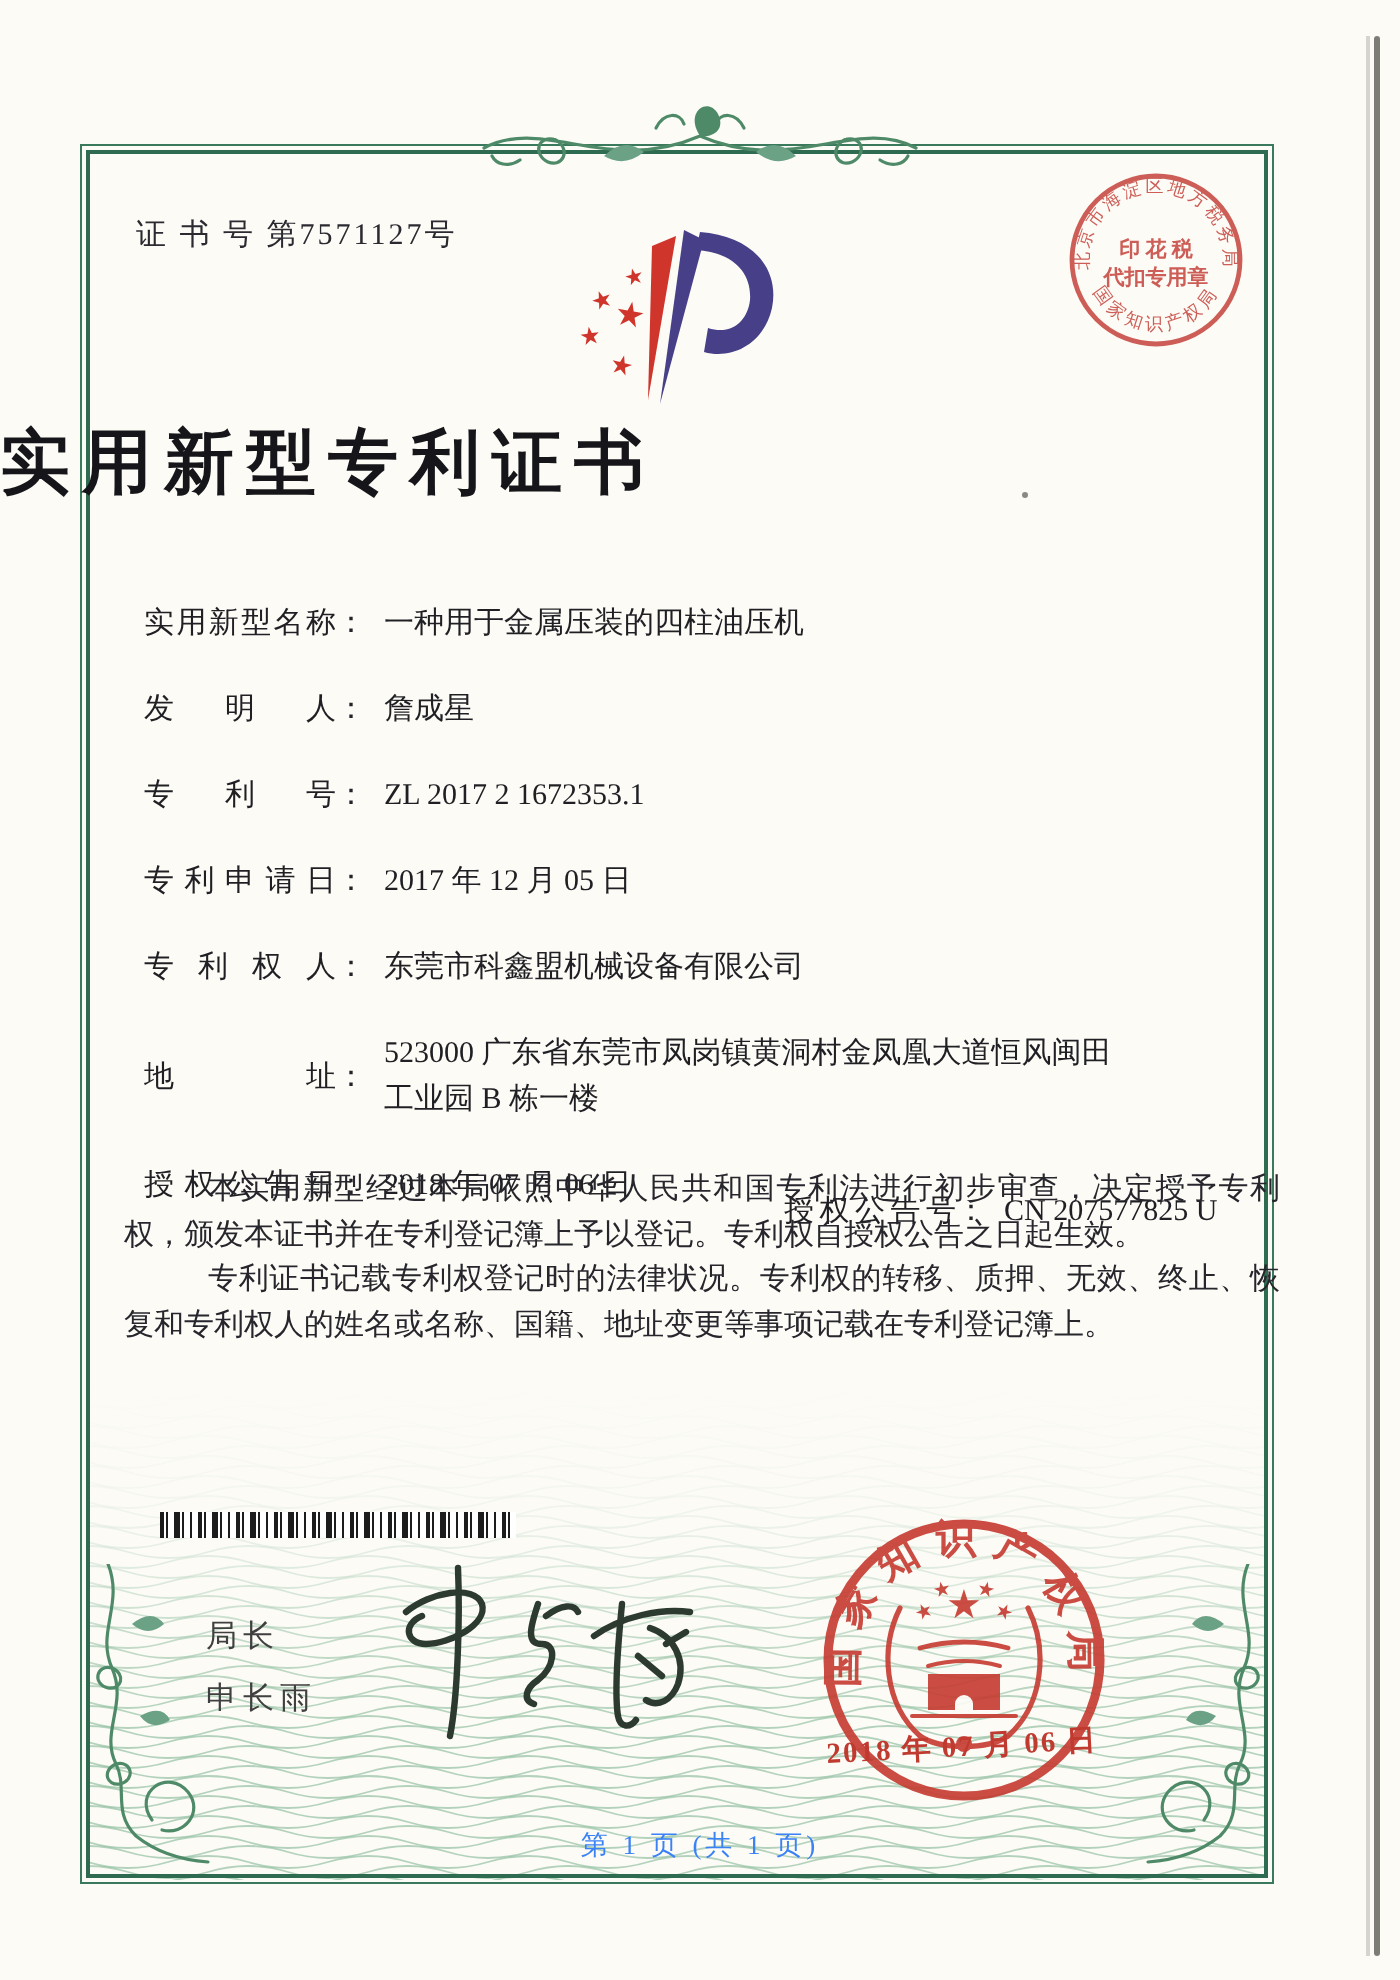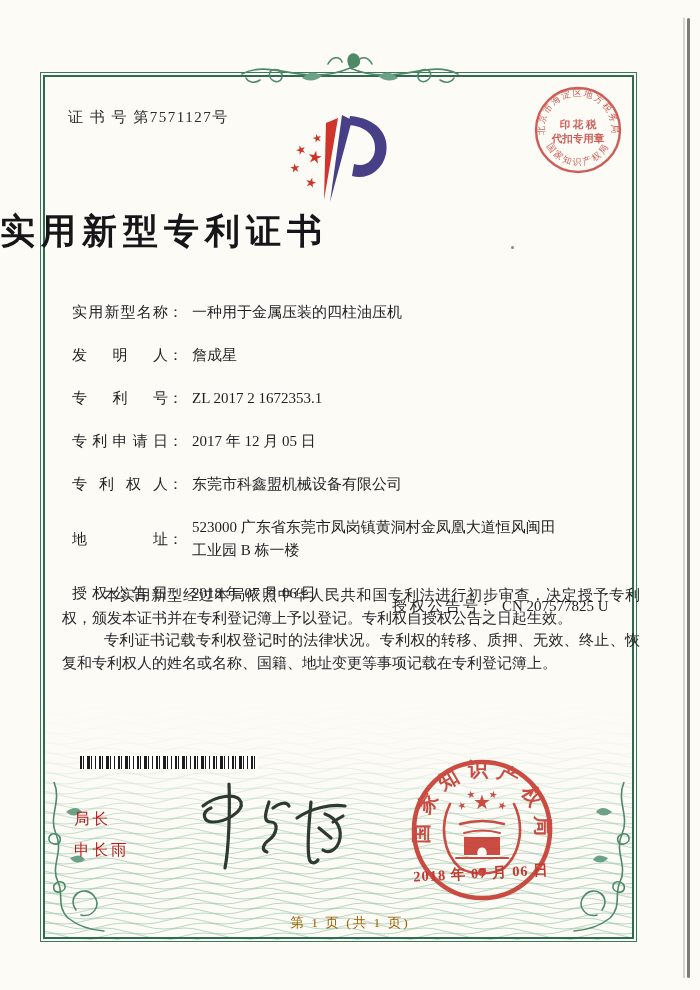--- a/index.html
+++ b/index.html
@@ -44,23 +44,23 @@
   .paras p{margin:0;text-indent:42px;}
   
   .barcode{
     left:80px;top:756px;width:178px;height:13px;
     background:repeating-linear-gradient(90deg,
       #1c1c1c 0 2px,#fff 2px 3px,#1c1c1c 3px 4px,#fff 4px 7px,
       #1c1c1c 7px 10px,#fff 10px 11px,#1c1c1c 11px 12px,#fff 12px 15px,
       #1c1c1c 15px 16px,#fff 16px 19px);
   }
   
-  .signer{left:74px;top:803px;font-size:15.5px;line-height:31px;letter-spacing:3px;color:#b91c1c;}
-  
-  .page-footer{left:0;top:914px;width:700px;text-align:center;font-size:13.5px;letter-spacing:2px;color:#a16207;}
+  .signer{left:103px;top:803px;font-size:15.5px;line-height:31px;letter-spacing:3px;color:#404040;}
+  
+  .page-footer{left:0;top:914px;width:700px;text-align:center;font-size:13.5px;letter-spacing:2px;color:#3b82f6;}
   
   .seal-date{
     left:398px;top:864px;width:166px;text-align:center;
     font-size:14.5px;color:#c03a30;letter-spacing:1px;
     transform:rotate(-3deg);font-weight:bold;
   }
   
   .scan-edge{left:687px;top:18px;width:2.5px;height:960px;background:#5b5f55;opacity:.8;border-radius:2px;}
   .scan-edge-soft{left:683px;top:18px;width:1.5px;height:960px;background:#b9bdb2;opacity:.6;}
   .scan-speck{left:511px;top:246px;width:3px;height:3px;background:#8a8a84;border-radius:50%;}

